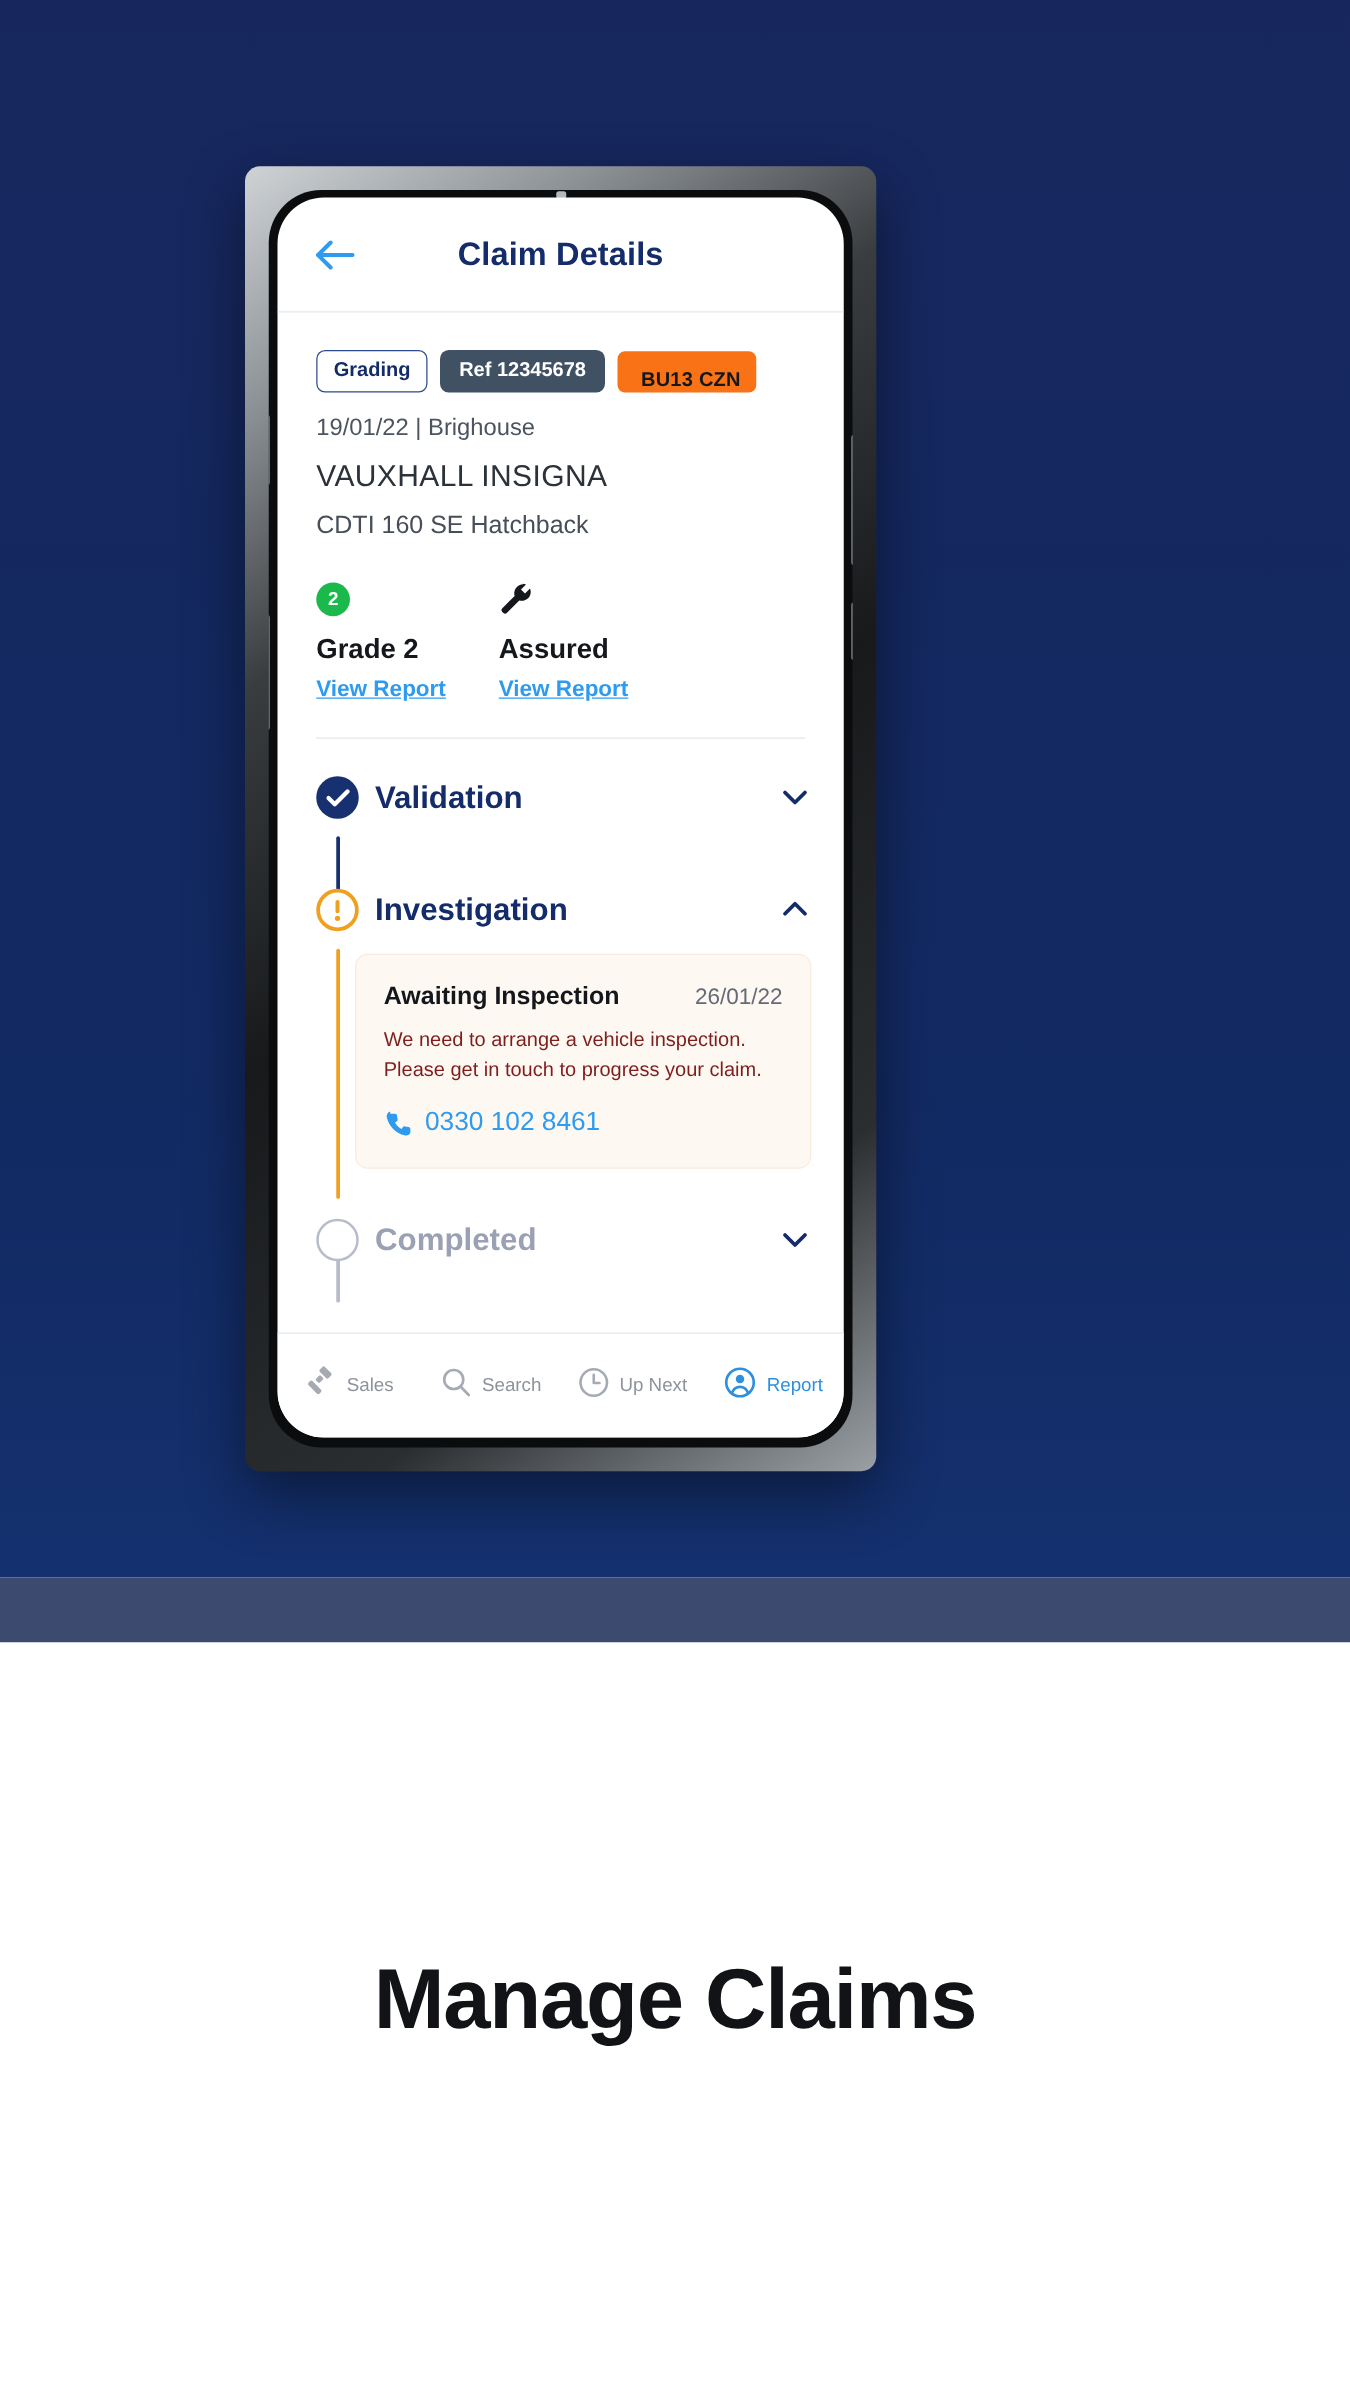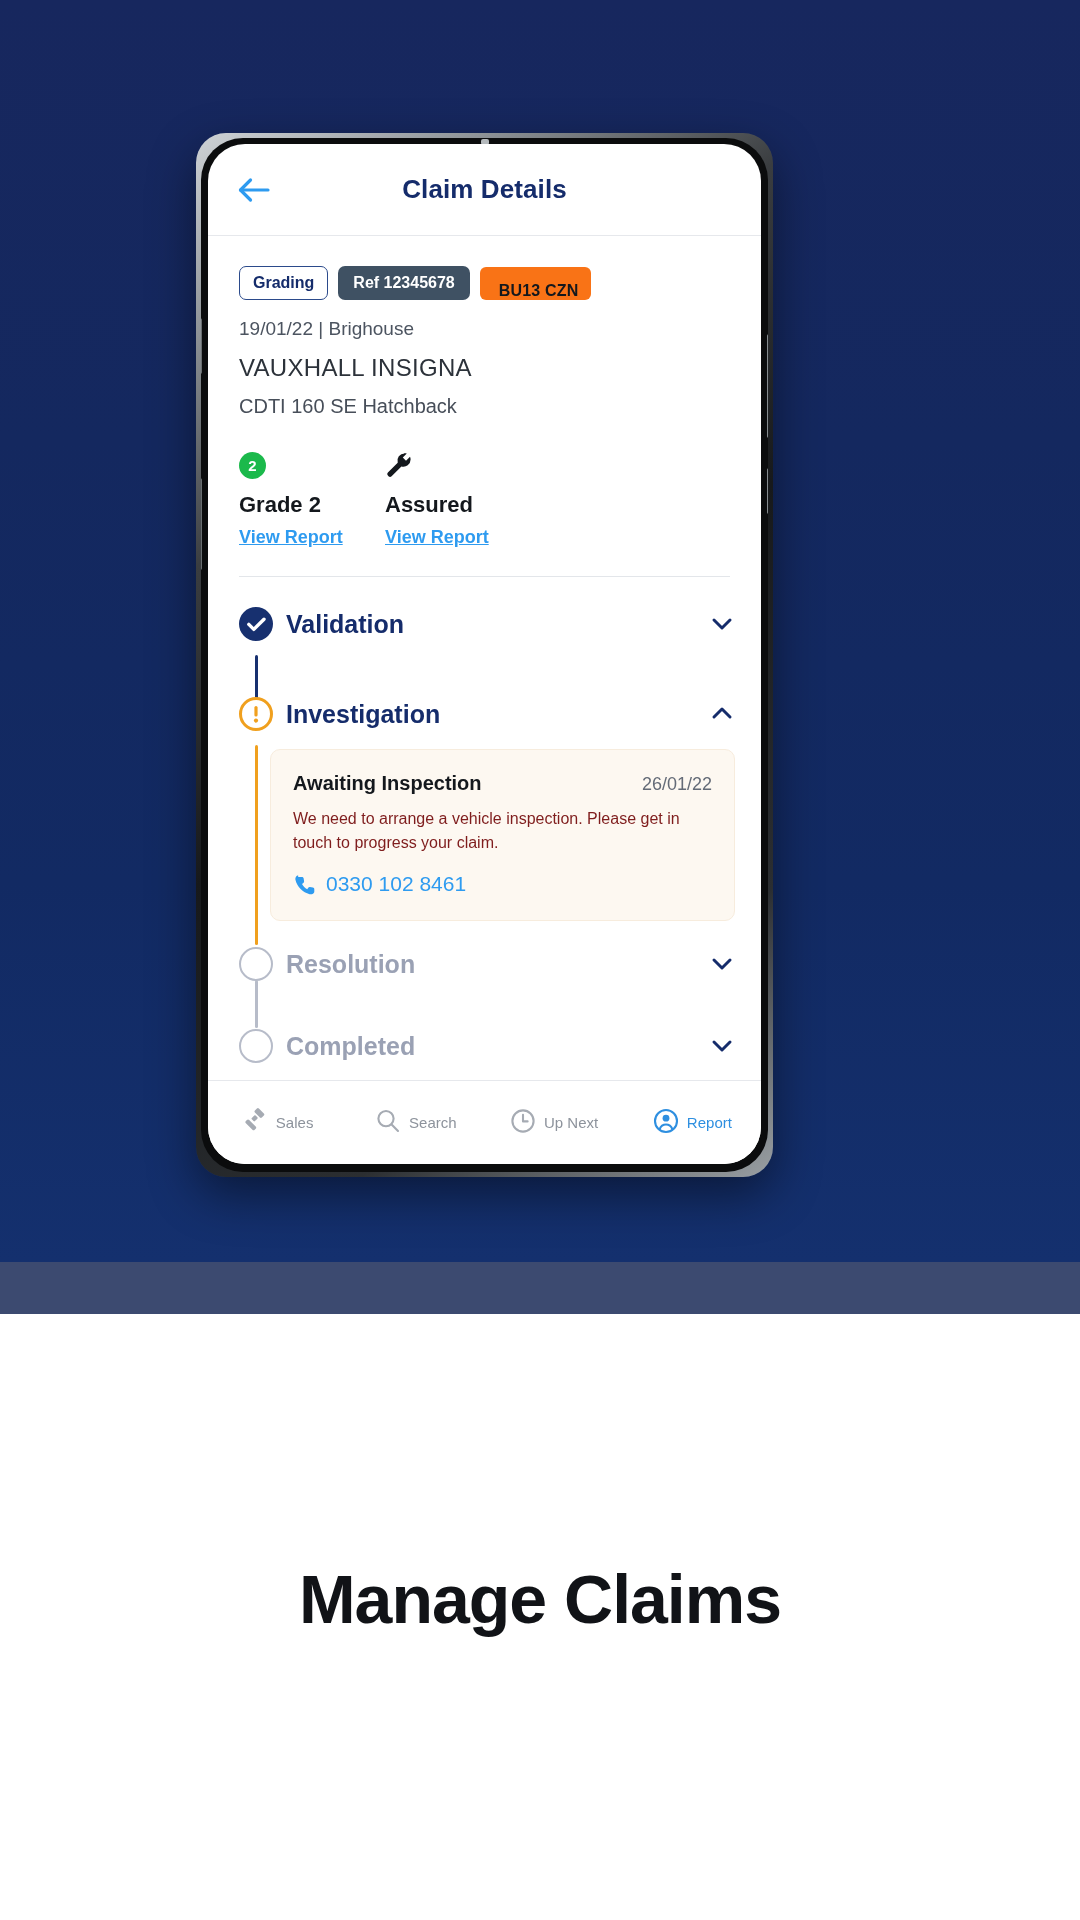--- a/index.html
+++ b/index.html
@@ -29,24 +29,24 @@
   .bg-lower {
     position: absolute; left: 0; top: 1314px;
     width: 1080px; height: 606px;
     background: #ffffff;
   }
 
   
   .phone {
     position: absolute;
     left: 196px; top: 133px;
-    width: 577px; height: 1044px;
-    border-radius: 30px;
+    width: 505px; height: 1044px;
+    border-radius: 12px;
     background: linear-gradient(145deg, #cfd3d6 0%, #8d9296 14%, #3a3d40 30%, #17191b 52%, #2b2e31 80%, #9aa0a4 100%);
-    padding: 5px;
+    padding: 19px;
     box-shadow: 0 18px 48px rgba(0,0,0,0.45);
   }
   .phone-inner {
     position: relative;
     width: 100%; height: 100%;
     border-radius: 42px;
     background: #0b0c0d;
     padding: 6px 7px 8px 7px;
     overflow: hidden;
   }
@@ -376,31 +376,20 @@
                       <svg width="22" height="22" viewBox="0 0 22 22">
                         <path d="M5.2 2.4c-.9 0-1.7.5-2.2 1.3-.6 1-.8 2.2-.5 3.4.8 3.4 2.6 6.5 5.1 9s5.6 4.3 9 5.1c1.2.3 2.4.1 3.4-.5.8-.5 1.3-1.3 1.3-2.2v-2.3c0-.8-.6-1.5-1.4-1.6l-3-.5c-.7-.1-1.4.2-1.8.8l-.9 1.3c-2.2-1.2-4-3-5.2-5.2l1.3-.9c.6-.4.9-1.1.8-1.8l-.5-3c-.1-.8-.8-1.4-1.6-1.4H5.2z" fill="#2e9bf0"></path>
                       </svg>
                     </span>
                     <span>0330 102 8461</span>
                   </div>
                 </div>
               </div>
             </div>
 
-            <div class="tl-step" style="margin-top:18px;">
-              <div class="tl-head">
-                <div class="tl-bullet bullet-todo"></div>
-                <div class="tl-label muted">Resolution</div>
-                <div class="chev">
-                  <svg width="26" height="26" viewBox="0 0 26 26">
-                    <path d="M5 9 L13 17 L21 9" stroke="#152c6b" stroke-width="3" fill="none" stroke-linecap="round" stroke-linejoin="round"></path>
-                  </svg>
-                </div>
-              </div>
-            </div>
 
             <div class="tl-step" style="margin-top:32px;">
               <div class="tl-head">
                 <div class="tl-bullet bullet-todo"></div>
                 <div class="tl-label muted">Completed</div>
                 <div class="chev">
                   <svg width="26" height="26" viewBox="0 0 26 26">
                     <path d="M5 9 L13 17 L21 9" stroke="#152c6b" stroke-width="3" fill="none" stroke-linecap="round" stroke-linejoin="round"></path>
                   </svg>
                 </div>

